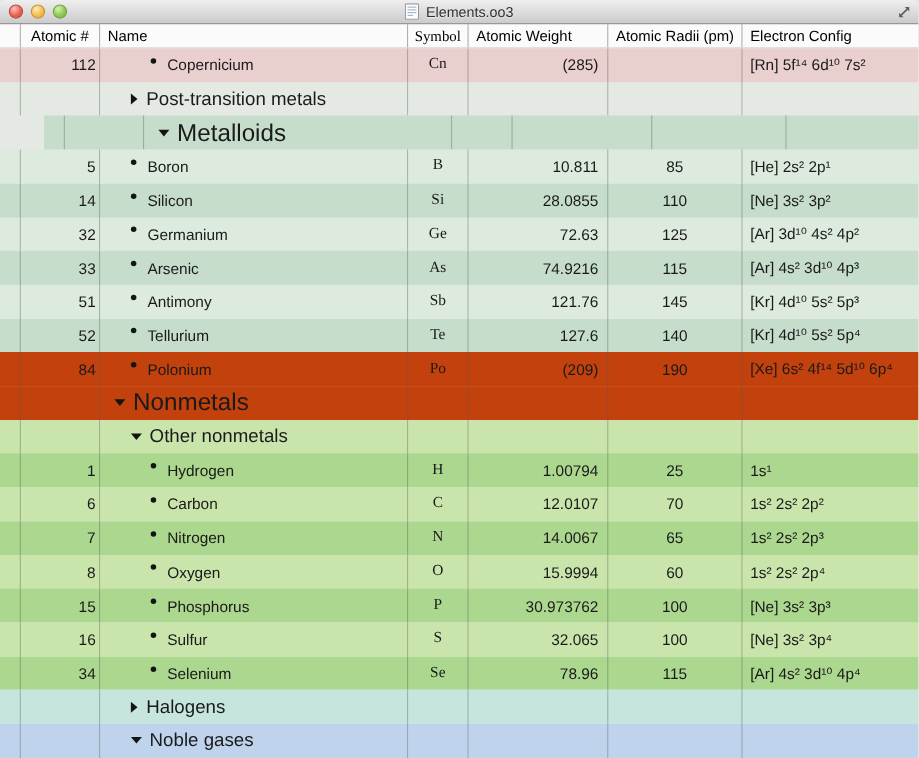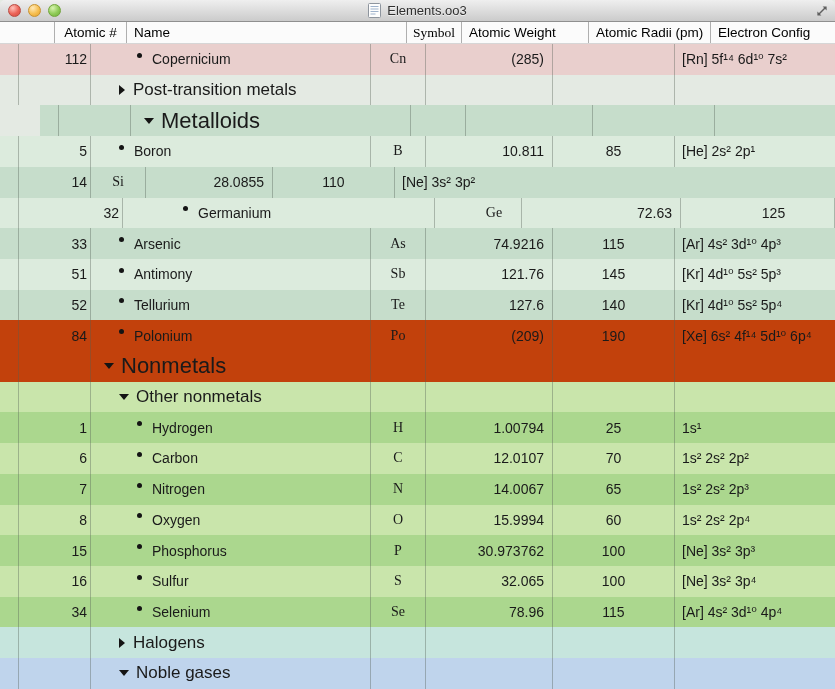--- a/index.html
+++ b/index.html
@@ -35,21 +35,21 @@
     border-right:1px solid rgba(85,95,85,0.38); }
   .c-gutter { flex:0 0 19px; }
   .c-num    { flex:0 0 72px;  justify-content:flex-end; padding-right:3px; }
   .c-name   { flex:0 0 280px; }
   .c-sym    { flex:0 0 55px;  justify-content:center;font-family:Liberation Serif, serif; }
   .c-weight { flex:0 0 127px; justify-content:flex-end; padding-right:8px; }
   .c-radii  { flex:0 0 122px; justify-content:center; }
   .c-config { flex:0 0 160px; padding-left:7px; border-right:none; }
 
   
-  .hdr { height:22px; flex:0 0 22px; background:#fbfbfb; border-bottom:1px solid #d6d6d6;padding-left:36px; }
+  .hdr { height:22px; flex:0 0 22px; background:#fbfbfb; border-bottom:1px solid #d6d6d6; }
   .hdr .cell { border-right:1px solid rgba(0,0,0,0.30); font-size:13.5px; color:#000; }
   .hdr .c-num { justify-content:center; padding-right:0; }
   .hdr .c-name, .hdr .c-weight, .hdr .c-radii { padding-left:7px; justify-content:flex-start; }
   .hdr .c-config { border-right:none; }
 
   
   .rows { flex:1 1 auto; display:flex; flex-direction:column; }
   .row { height:30.714px; flex:0 0 30.714px; font-size:14px; }
   .c-name { gap:0; }
   .g1 .c-name { padding-left:13px; }
@@ -198,34 +198,38 @@
         </div>
     <div class="cell c-config">
           <span class="val">[He] 2s² 2p¹</span>
         </div>
   </div>
       <div class="row e2" style="background: rgb(198, 221, 203);">
     <div class="cell c-gutter"></div>
     <div class="cell c-num">
           <span class="val">14</span>
         </div>
+    <div class="cell c-name">
+      <span class="disclosure bullet"></span>
+      <span class="name-text val">Silicon</span>
+    </div>
     <div class="cell c-sym">
           <span class="val">Si</span>
         </div>
     <div class="cell c-weight">
           <span class="val">28.0855</span>
         </div>
     <div class="cell c-radii">
           <span class="val">110</span>
         </div>
     <div class="cell c-config">
           <span class="val">[Ne] 3s² 3p²</span>
         </div>
   </div>
-      <div class="row e2" style="background: rgb(220, 235, 221); gap: 32px;">
+      <div class="row e2" style="background: rgb(220, 235, 221);">
     <div class="cell c-gutter"></div>
     <div class="cell c-num">
           <span class="val">32</span>
         </div>
     <div class="cell c-name">
       <span class="disclosure bullet"></span>
       <span class="name-text val">Germanium</span>
     </div>
     <div class="cell c-sym">
           <span class="val">Ge</span>

